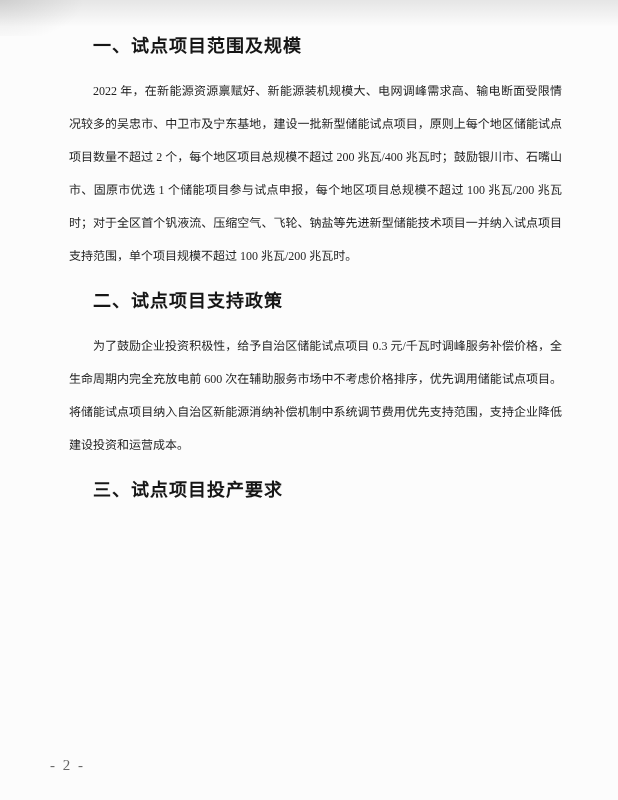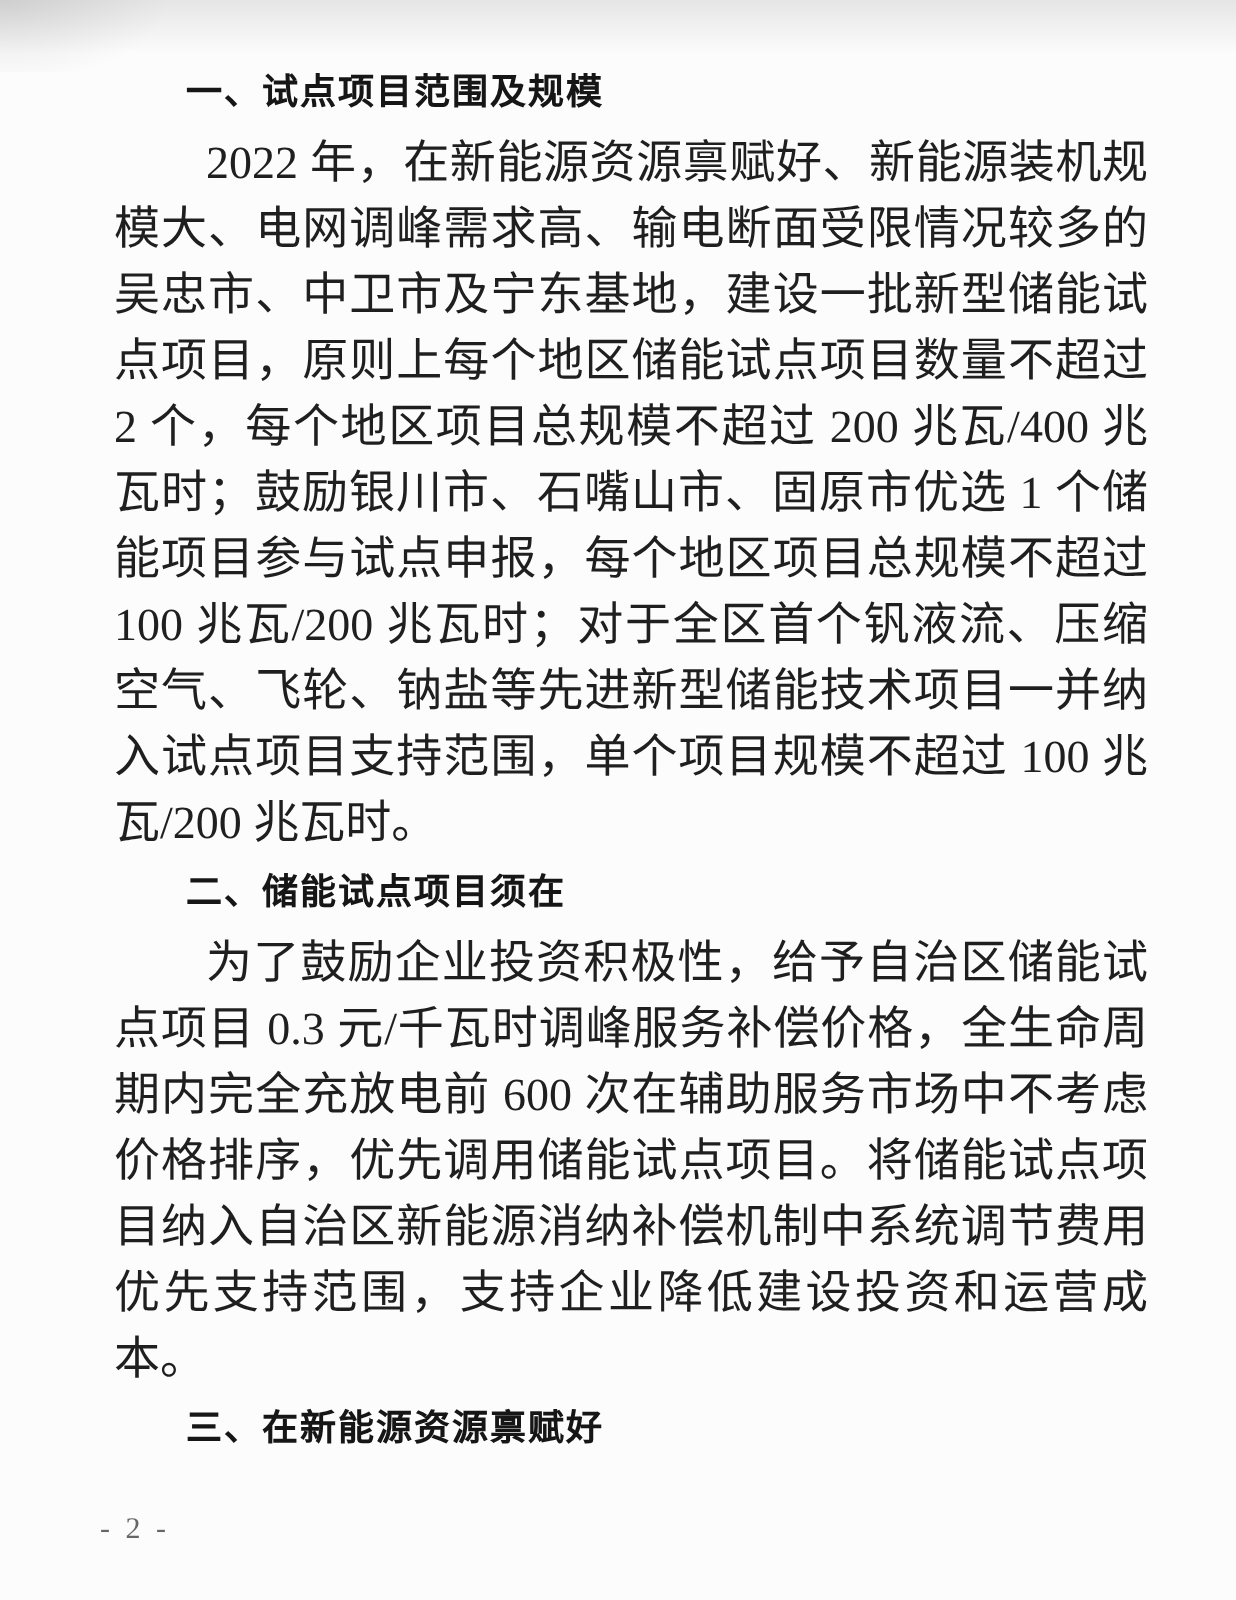--- a/index.html
+++ b/index.html
@@ -38,22 +38,22 @@
     font-family: "Liberation Sans", sans-serif;
     font-weight: 700;
     color: #161616;
     font-size: 18px;
     line-height: 33px;
     margin: 2px 0 2px 0;
     text-indent: 2em;
     letter-spacing: 1px;
   }
   .sec-paragraph {
-    margin: 0;
-    font-size: 23px;
+    margin: 12px;
+    font-size: 12px;
     line-height: 33px;
     text-align: justify;
     text-justify: inter-ideograph;
     text-indent: 2em;
     color: #1f1f1f;
   }
   .page-number {
     position: absolute;
     left: 50px;
     top: 757px;
@@ -69,23 +69,23 @@
 <div class="scan-shadow"></div>
 
 <main class="page">
 
   <section>
     <h2 class="sec-heading">一、试点项目范围及规模</h2>
     <p class="sec-paragraph">2022 年，在新能源资源禀赋好、新能源装机规模大、电网调峰需求高、输电断面受限情况较多的吴忠市、中卫市及宁东基地，建设一批新型储能试点项目，原则上每个地区储能试点项目数量不超过 2 个，每个地区项目总规模不超过 200 兆瓦/400 兆瓦时；鼓励银川市、石嘴山市、固原市优选 1 个储能项目参与试点申报，每个地区项目总规模不超过 100 兆瓦/200 兆瓦时；对于全区首个钒液流、压缩空气、飞轮、钠盐等先进新型储能技术项目一并纳入试点项目支持范围，单个项目规模不超过 100 兆瓦/200 兆瓦时。</p>
   </section>
 
   <section>
-    <h2 class="sec-heading">二、储能试点项目须在</h2>
+    <h2 class="sec-heading">二、试点项目支持政策</h2>
     <p class="sec-paragraph">为了鼓励企业投资积极性，给予自治区储能试点项目 0.3 元/千瓦时调峰服务补偿价格，全生命周期内完全充放电前 600 次在辅助服务市场中不考虑价格排序，优先调用储能试点项目。将储能试点项目纳入自治区新能源消纳补偿机制中系统调节费用优先支持范围，支持企业降低建设投资和运营成本。</p>
   </section>
 
   <section>
-    <h2 class="sec-heading">三、在新能源资源禀赋好</h2>
+    <h2 class="sec-heading">三、试点项目投产要求</h2>
   </section>
 
   <div class="page-number">- 2 -</div>
 
 </main>
 
 </body></html>

